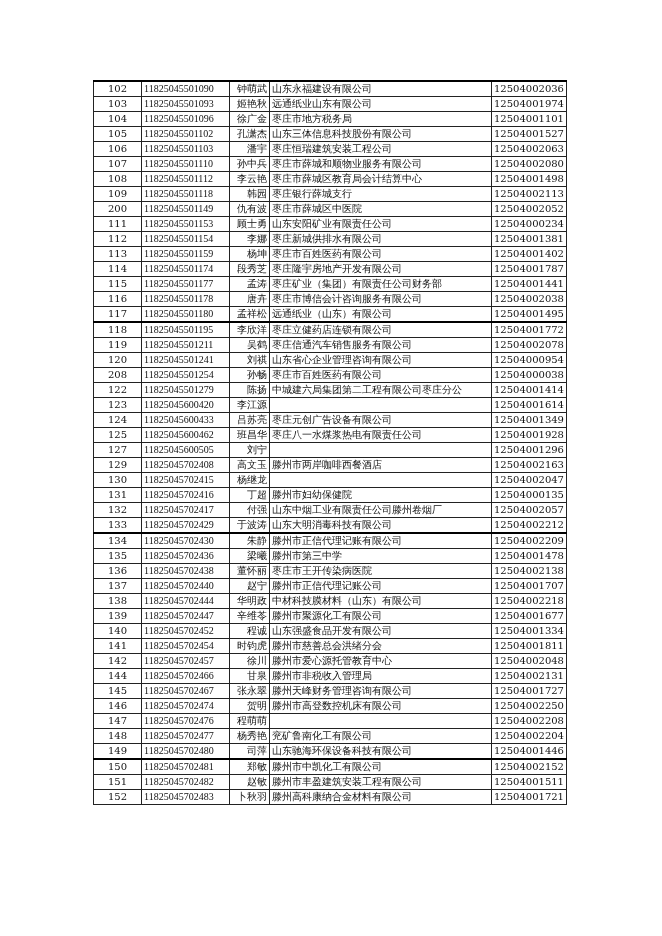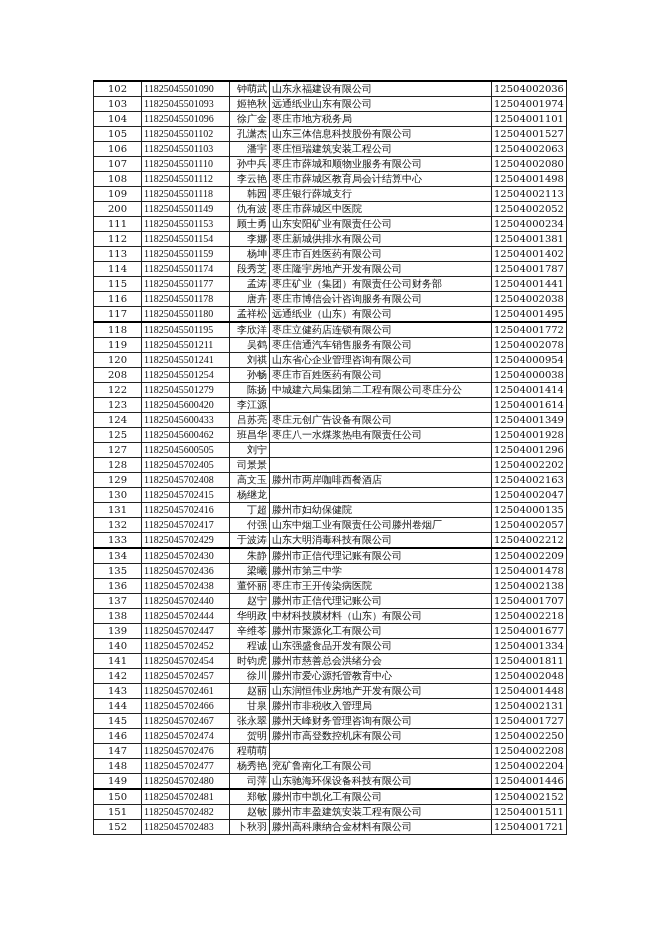--- a/index.html
+++ b/index.html
@@ -191,27 +191,20 @@
         <td class="c-code">12504001928</td>
       </tr>
       <tr>
         <td class="c-idx">127</td>
         <td class="c-id">11825045600505</td>
         <td class="c-name">刘宁</td>
         <td class="c-org"></td>
         <td class="c-code">12504001296</td>
       </tr>
       <tr>
-        <td class="c-idx">128</td>
-        <td class="c-id">11825045702405</td>
-        <td class="c-name">司景景</td>
-        <td class="c-org"></td>
-        <td class="c-code">12504002202</td>
-      </tr>
-      <tr>
         <td class="c-idx">129</td>
         <td class="c-id">11825045702408</td>
         <td class="c-name">高文玉</td>
         <td class="c-org">滕州市两岸咖啡西餐酒店</td>
         <td class="c-code">12504002163</td>
       </tr>
       <tr>
         <td class="c-idx">130</td>
         <td class="c-id">11825045702415</td>
         <td class="c-name">杨继龙</td>
@@ -296,27 +289,20 @@
         <td class="c-code">12504001811</td>
       </tr>
       <tr>
         <td class="c-idx">142</td>
         <td class="c-id">11825045702457</td>
         <td class="c-name">徐川</td>
         <td class="c-org">滕州市爱心源托管教育中心</td>
         <td class="c-code">12504002048</td>
       </tr>
       <tr>
-        <td class="c-idx">143</td>
-        <td class="c-id">11825045702461</td>
-        <td class="c-name">赵丽</td>
-        <td class="c-org">山东润恒伟业房地产开发有限公司</td>
-        <td class="c-code">12504001448</td>
-      </tr>
-      <tr>
         <td class="c-idx">144</td>
         <td class="c-id">11825045702466</td>
         <td class="c-name">甘泉</td>
         <td class="c-org">滕州市非税收入管理局</td>
         <td class="c-code">12504002131</td>
       </tr>
       <tr>
         <td class="c-idx">145</td>
         <td class="c-id">11825045702467</td>
         <td class="c-name">张永翠</td>

